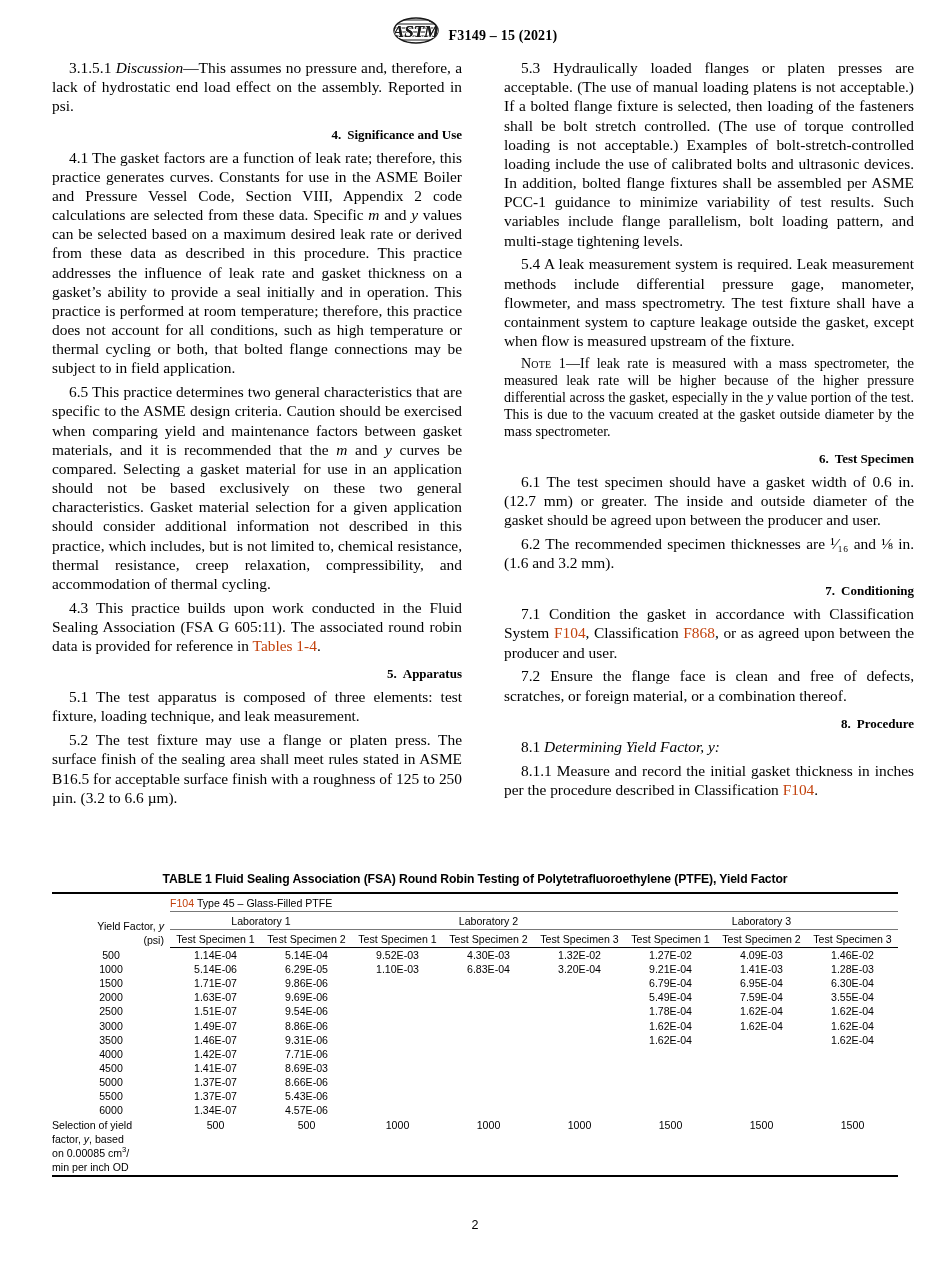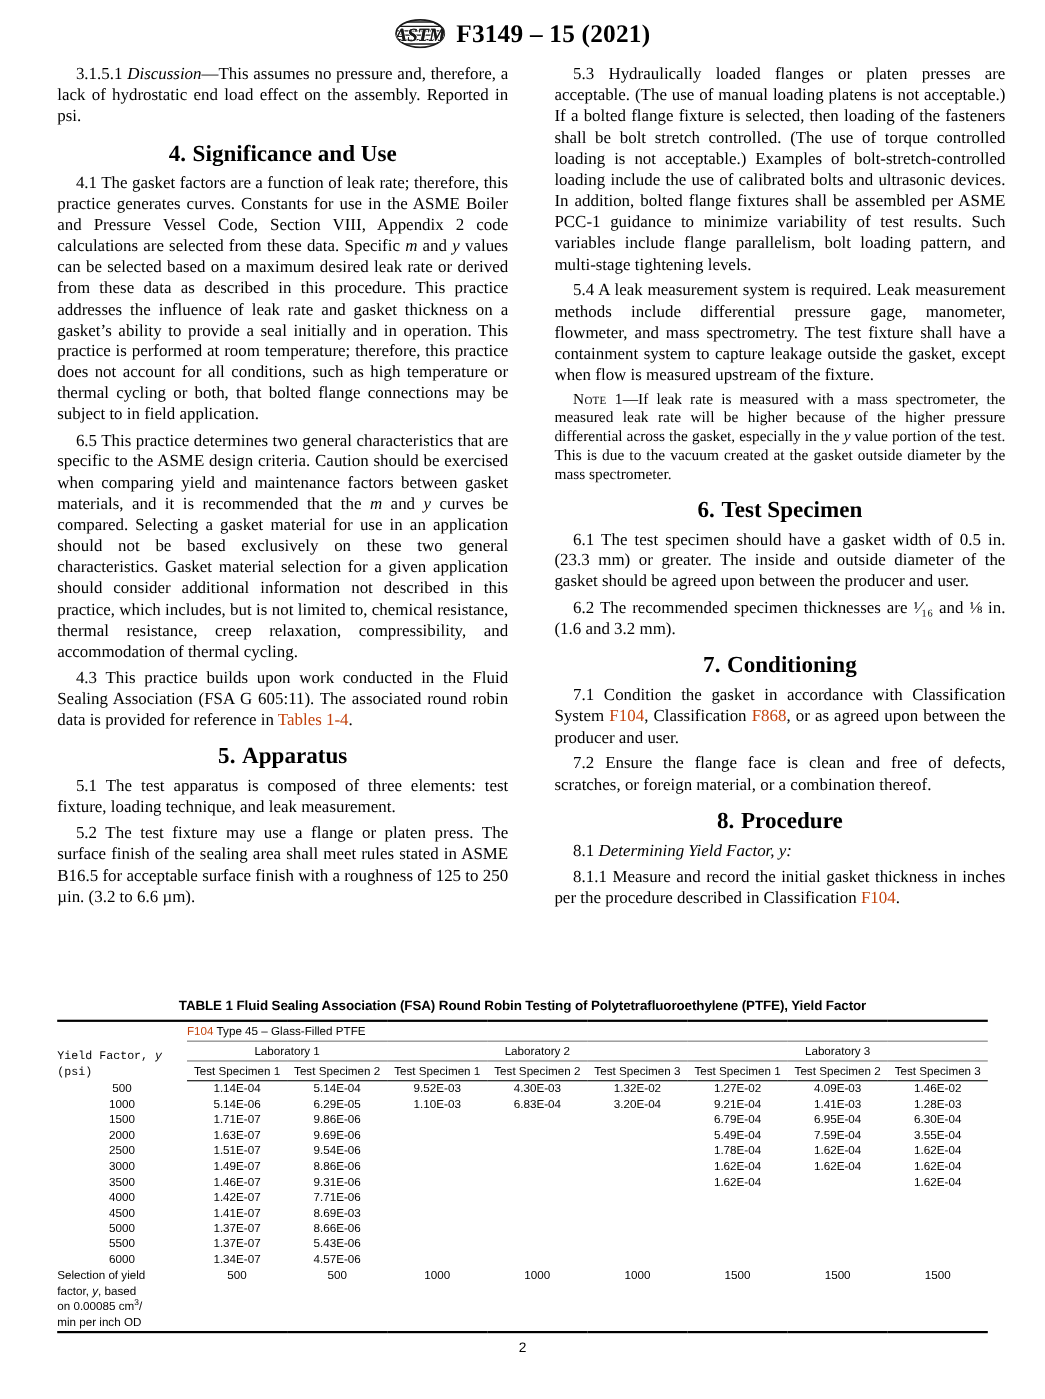--- a/index.html
+++ b/index.html
@@ -33,21 +33,21 @@
     height: 42px;
     box-sizing: border-box;
   }
   .astm-logo {
     width: 46px;
     height: 27px;
     display: block;
   }
   .doc-designation {
     font-family: "Liberation Serif", serif;
-    font-size: 23px;
+    font-size: 14px;
     font-weight: bold;
     letter-spacing: 0.2px;
     white-space: nowrap;
   }
 
   
   .columns {
     display: flex;
     gap: 42px;
     margin-top: 14px;
@@ -61,24 +61,24 @@
     margin: 0 0 0.30em 0;
     font-size: 15.4px;
     line-height: 1.245;
     text-align: justify;
     text-justify: inter-word;
     hyphens: none;
     text-indent: 17px;
   }
 
   h3.sect {
-    font-size: 21px;
+    font-size: 13px;
     font-weight: bold;
     margin: 11px 0 5px 0;
-    text-align: center;
+    text-align: right;
     text-indent: 0;
   }
   h3.sect .num { margin-right: 6px; }
 
   .note {
     font-size: 14px;
     line-height: 1.215;
     text-align: justify;
     margin: 2px 0 0 0;
     text-indent: 17px;
@@ -104,21 +104,20 @@
     top: 872px;
     width: 846px;
   }
   .tbl-caption {
     font-family: "Liberation Sans", "DejaVu Sans", sans-serif;
     font-size: 12.2px;
     font-weight: bold;
     text-align: center;
     margin-bottom: 6px;
     letter-spacing: -0.1px;
-    margin-top: 35px;
   }
   table.data {
     border-collapse: collapse;
     width: 846px;
     font-family: "Liberation Sans", "DejaVu Sans", sans-serif;
     font-size: 10.6px;
     color: #000;
   }
   table.data td, table.data th {
     padding: 0;
@@ -141,26 +140,25 @@
     border-bottom: 1.1px solid #777;
     padding: 3px 0 2px 0 !important;
   }
   .hdr-spec {
     text-align: center;
     border-bottom: 1.1px solid #000;
     padding: 3px 2px 2px 2px !important;
     white-space: nowrap;
   }
   td.yf-label {
-    text-align: left;
+    text-align: right;
     vertical-align: middle;
     line-height: 1.33;
     padding: 0 6px 0 0 !important;
     white-space: nowrap;
-    font-family: Liberation Mono, monospace;
   }
   td.num {
     text-align: center;
     padding: 1.05px 2px !important;
     white-space: nowrap;
   }
   td.rowlab {
     text-align: center;
     padding: 1.05px 2px !important;
   }
@@ -276,21 +274,21 @@
       <p class="note">
         <span class="smallcaps">Note 1</span><span>—If leak rate is measured with a mass spectrometer, the measured leak rate will be higher because of the higher pressure differential across the gasket, especially in the </span><i>y</i><span> value portion of the test. This is due to the vacuum created at the gasket outside diameter by the mass spectrometer.</span>
       </p>
 
       <h3 class="sect">
         <span class="num">6.</span><span>Test Specimen</span>
       </h3>
 
       <p class="para">
         <span>6.1</span>
-        <span>The test specimen should have a gasket width of 0.5 in. (23.3 mm) or greater. The inside and outside diameter of the gasket should be agreed upon between the producer and user.</span>
+        <span>The test specimen should have a gasket width of 0.6 in. (12.7 mm) or greater. The inside and outside diameter of the gasket should be agreed upon between the producer and user.</span>
       </p>
 
       <p class="para">
         <span>6.2</span>
         <span>The recommended specimen thicknesses are </span><span class="frac">¹⁄₁₆</span><span> and </span><span class="frac">⅛</span><span> in. (1.6 and 3.2 mm).</span>
       </p>
 
       <h3 class="sect">
         <span class="num">7.</span><span>Conditioning</span>
       </h3>

